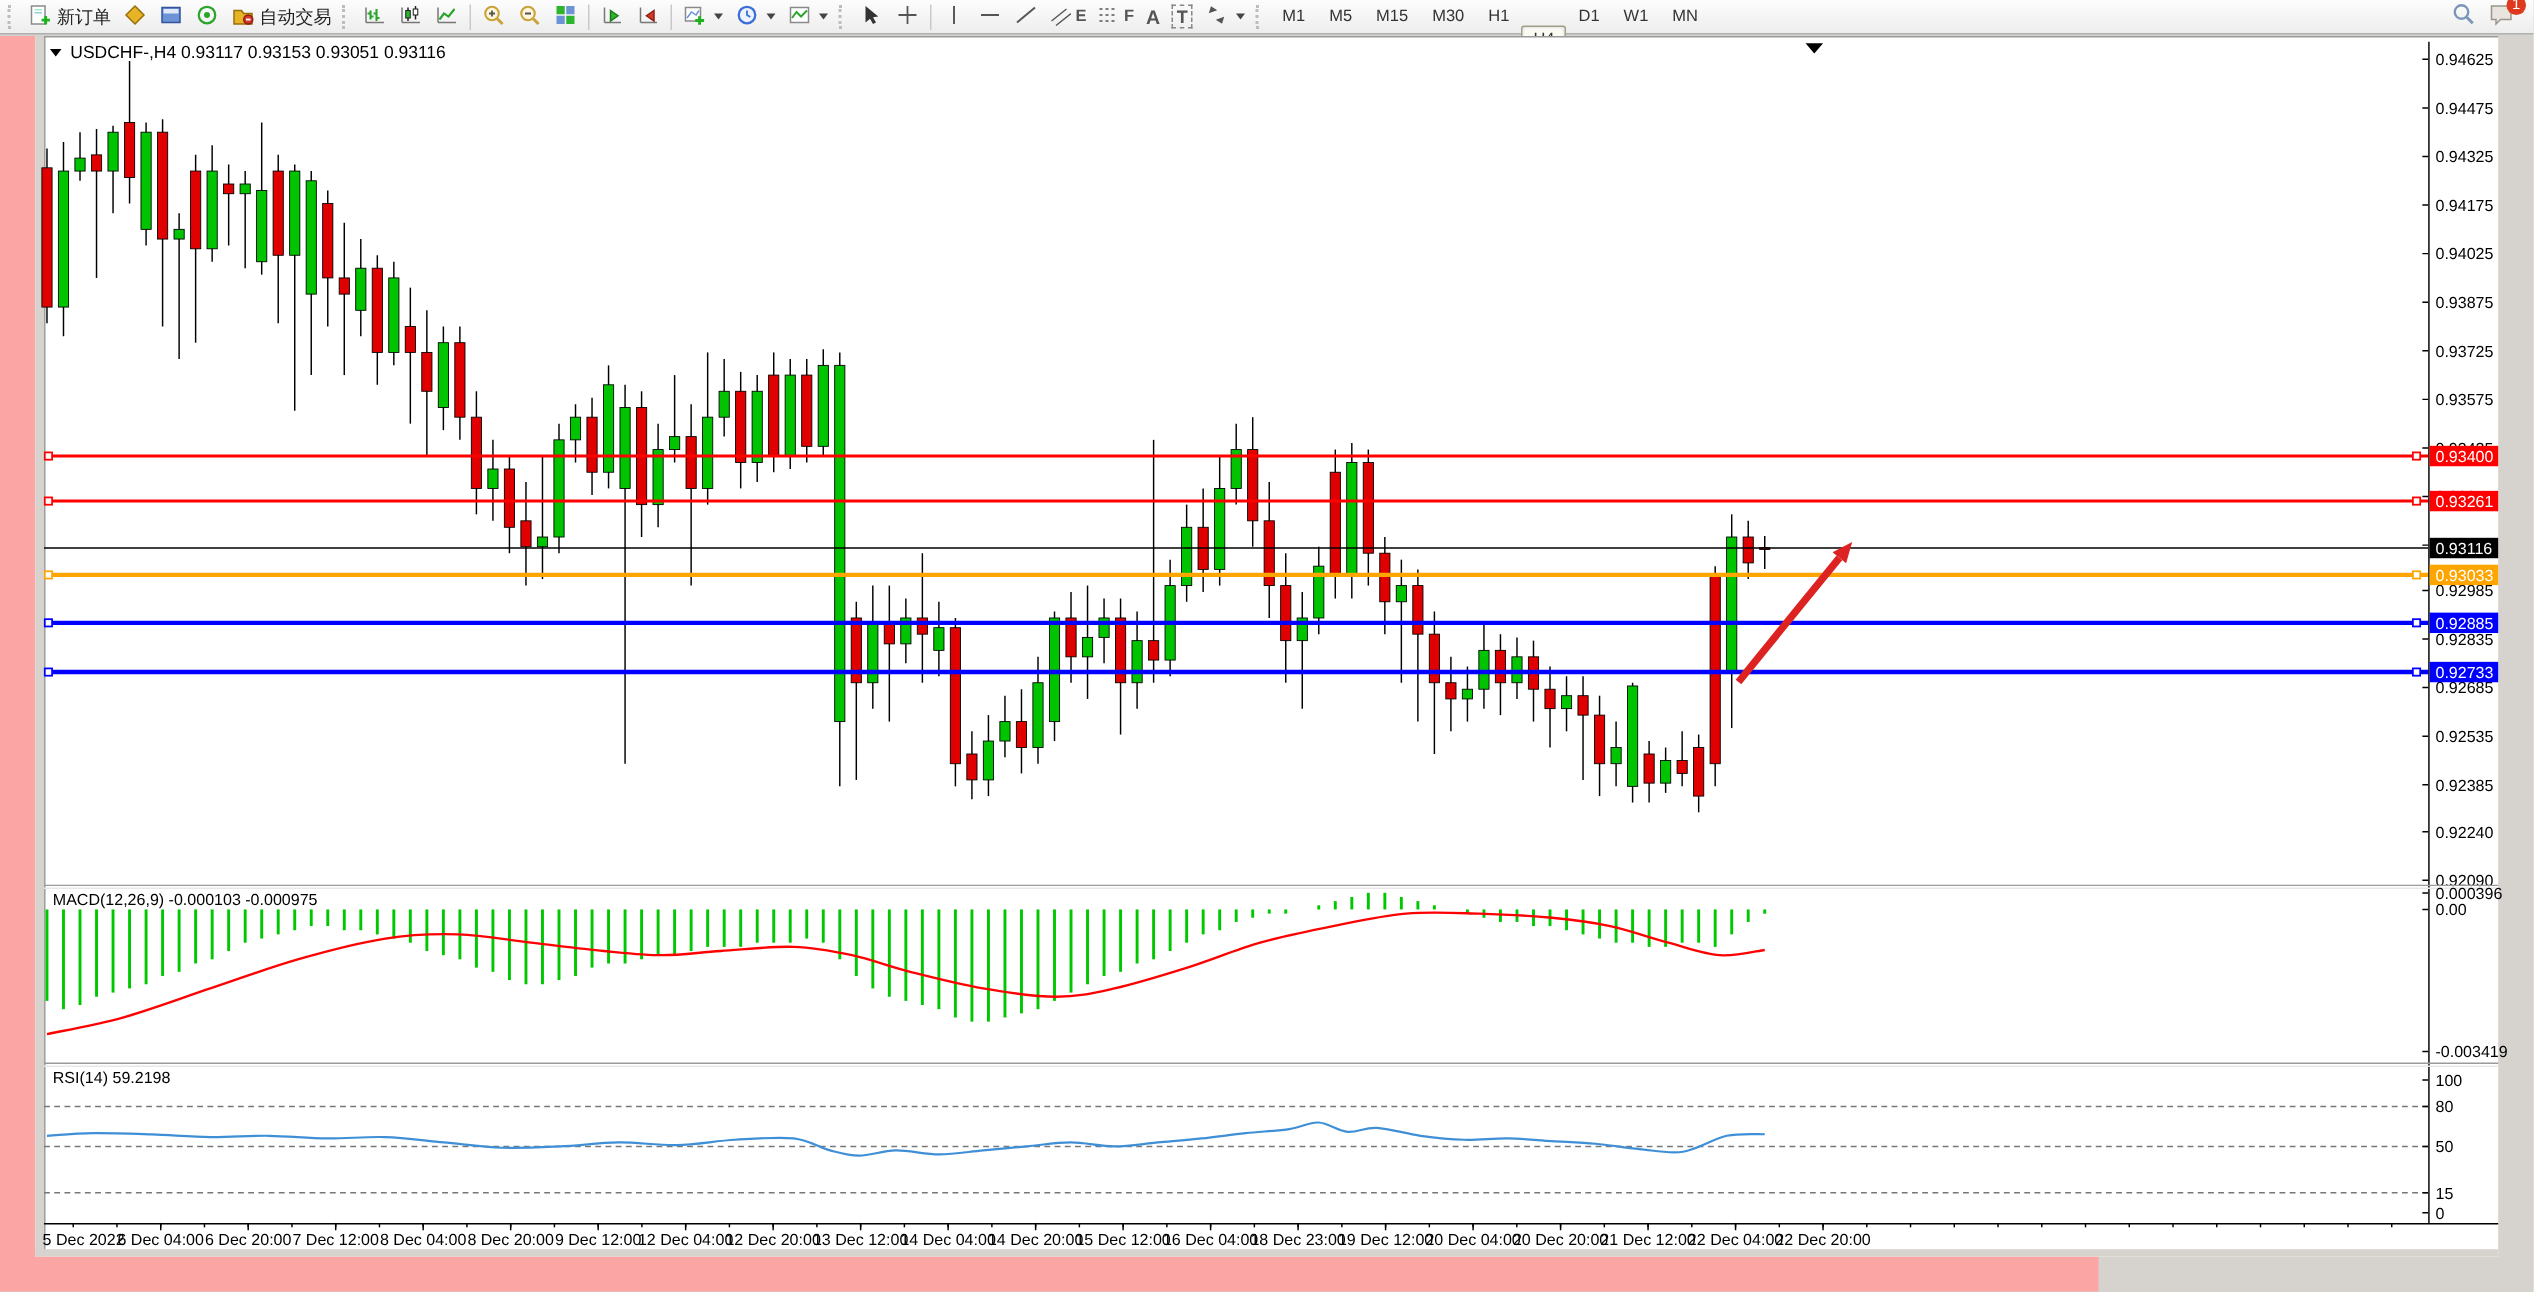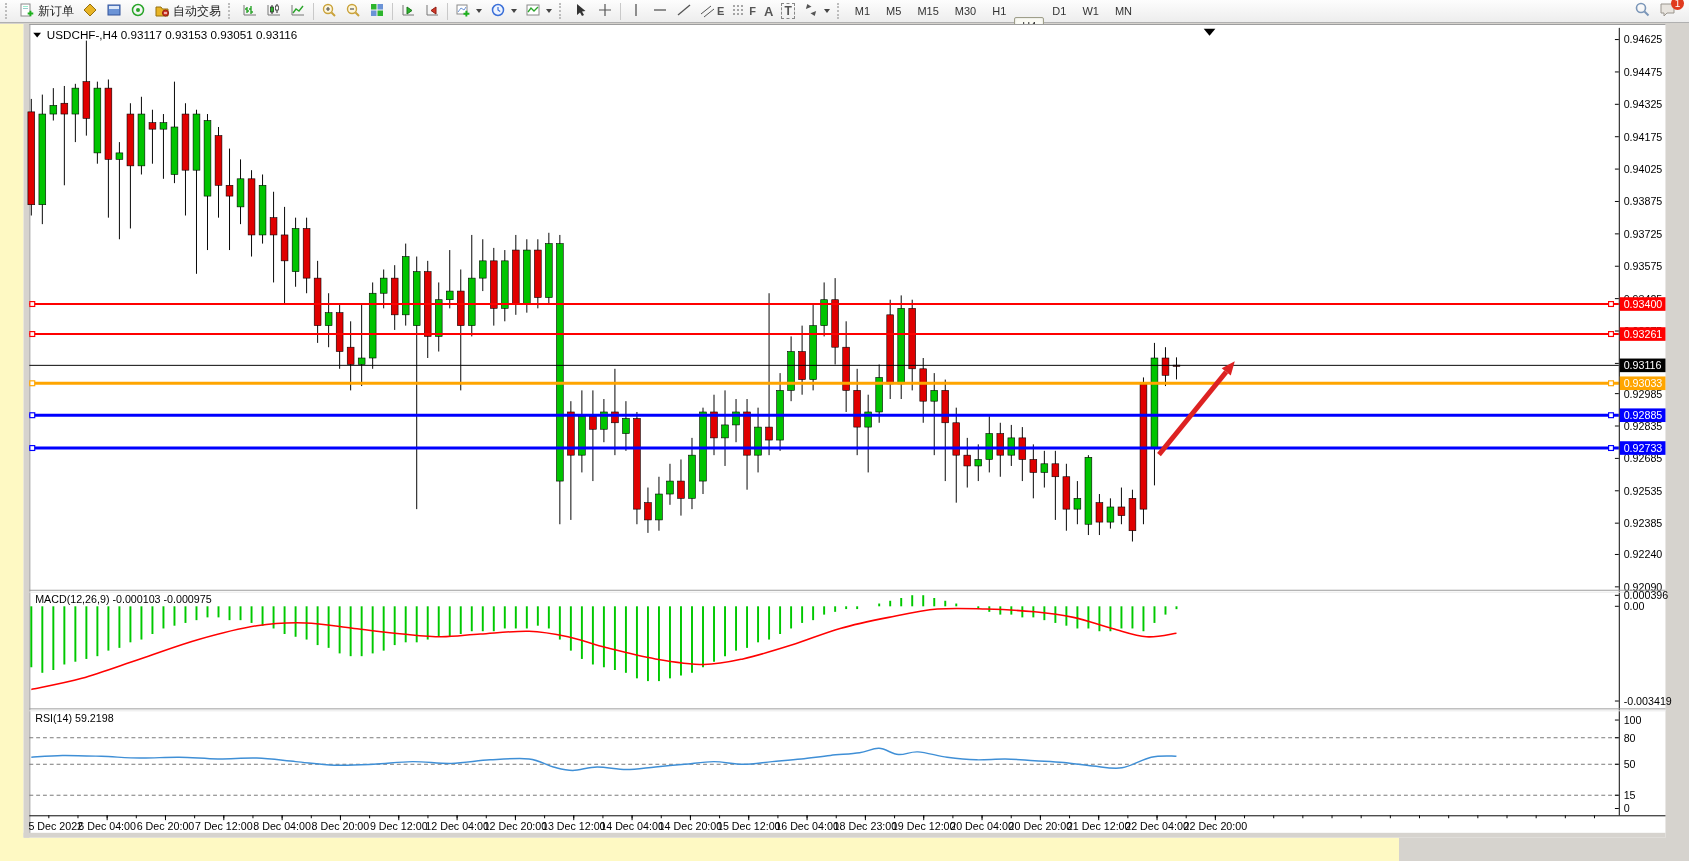--- a/index.html
+++ b/index.html
@@ -14,21 +14,21 @@
   .lbl{white-space:nowrap;}
   .caret{width:0;height:0;border-left:3px solid transparent;border-right:3px solid transparent;border-top:4px solid #444;margin-left:2px;}
   .tf{padding:2px 7px;border:1px solid transparent;border-radius:2px;font-size:11px;color:#333;}
   .tf.active{background:#fbfbf4;border:1px solid #9f9f8a;box-shadow:inset 0 0 2px #ccc;margin-top:29px;}
   .tool-letter{font-size:11px;color:#555;font-weight:bold;}
   .right-zone{margin-left:auto;display:flex;align-items:center;gap:8px;padding-right:10px;}
   .badge{position:absolute;top:-4px;right:-7px;background:#e03a1e;color:#fff;border-radius:50%;
     width:13px;height:13px;font-size:10px;display:flex;align-items:center;justify-content:center;}
   .bubble-wrap{position:relative;}
   
-  .chartwin{position:absolute;left:0;top:24px;width:1399px;height:837px;background:#fef9c3;}
+  .chartwin{position:absolute;left:0;top:24px;width:1399px;height:837px;background:#fca5a5;}
   svg text{font-family:"Liberation Sans",sans-serif;}
 </style>
 </head>
 <body>
 
 <div class="toolbar">
   <div class="grip"></div>
 
   <div class="tbtn">
     <span><svg width="16" height="16">

